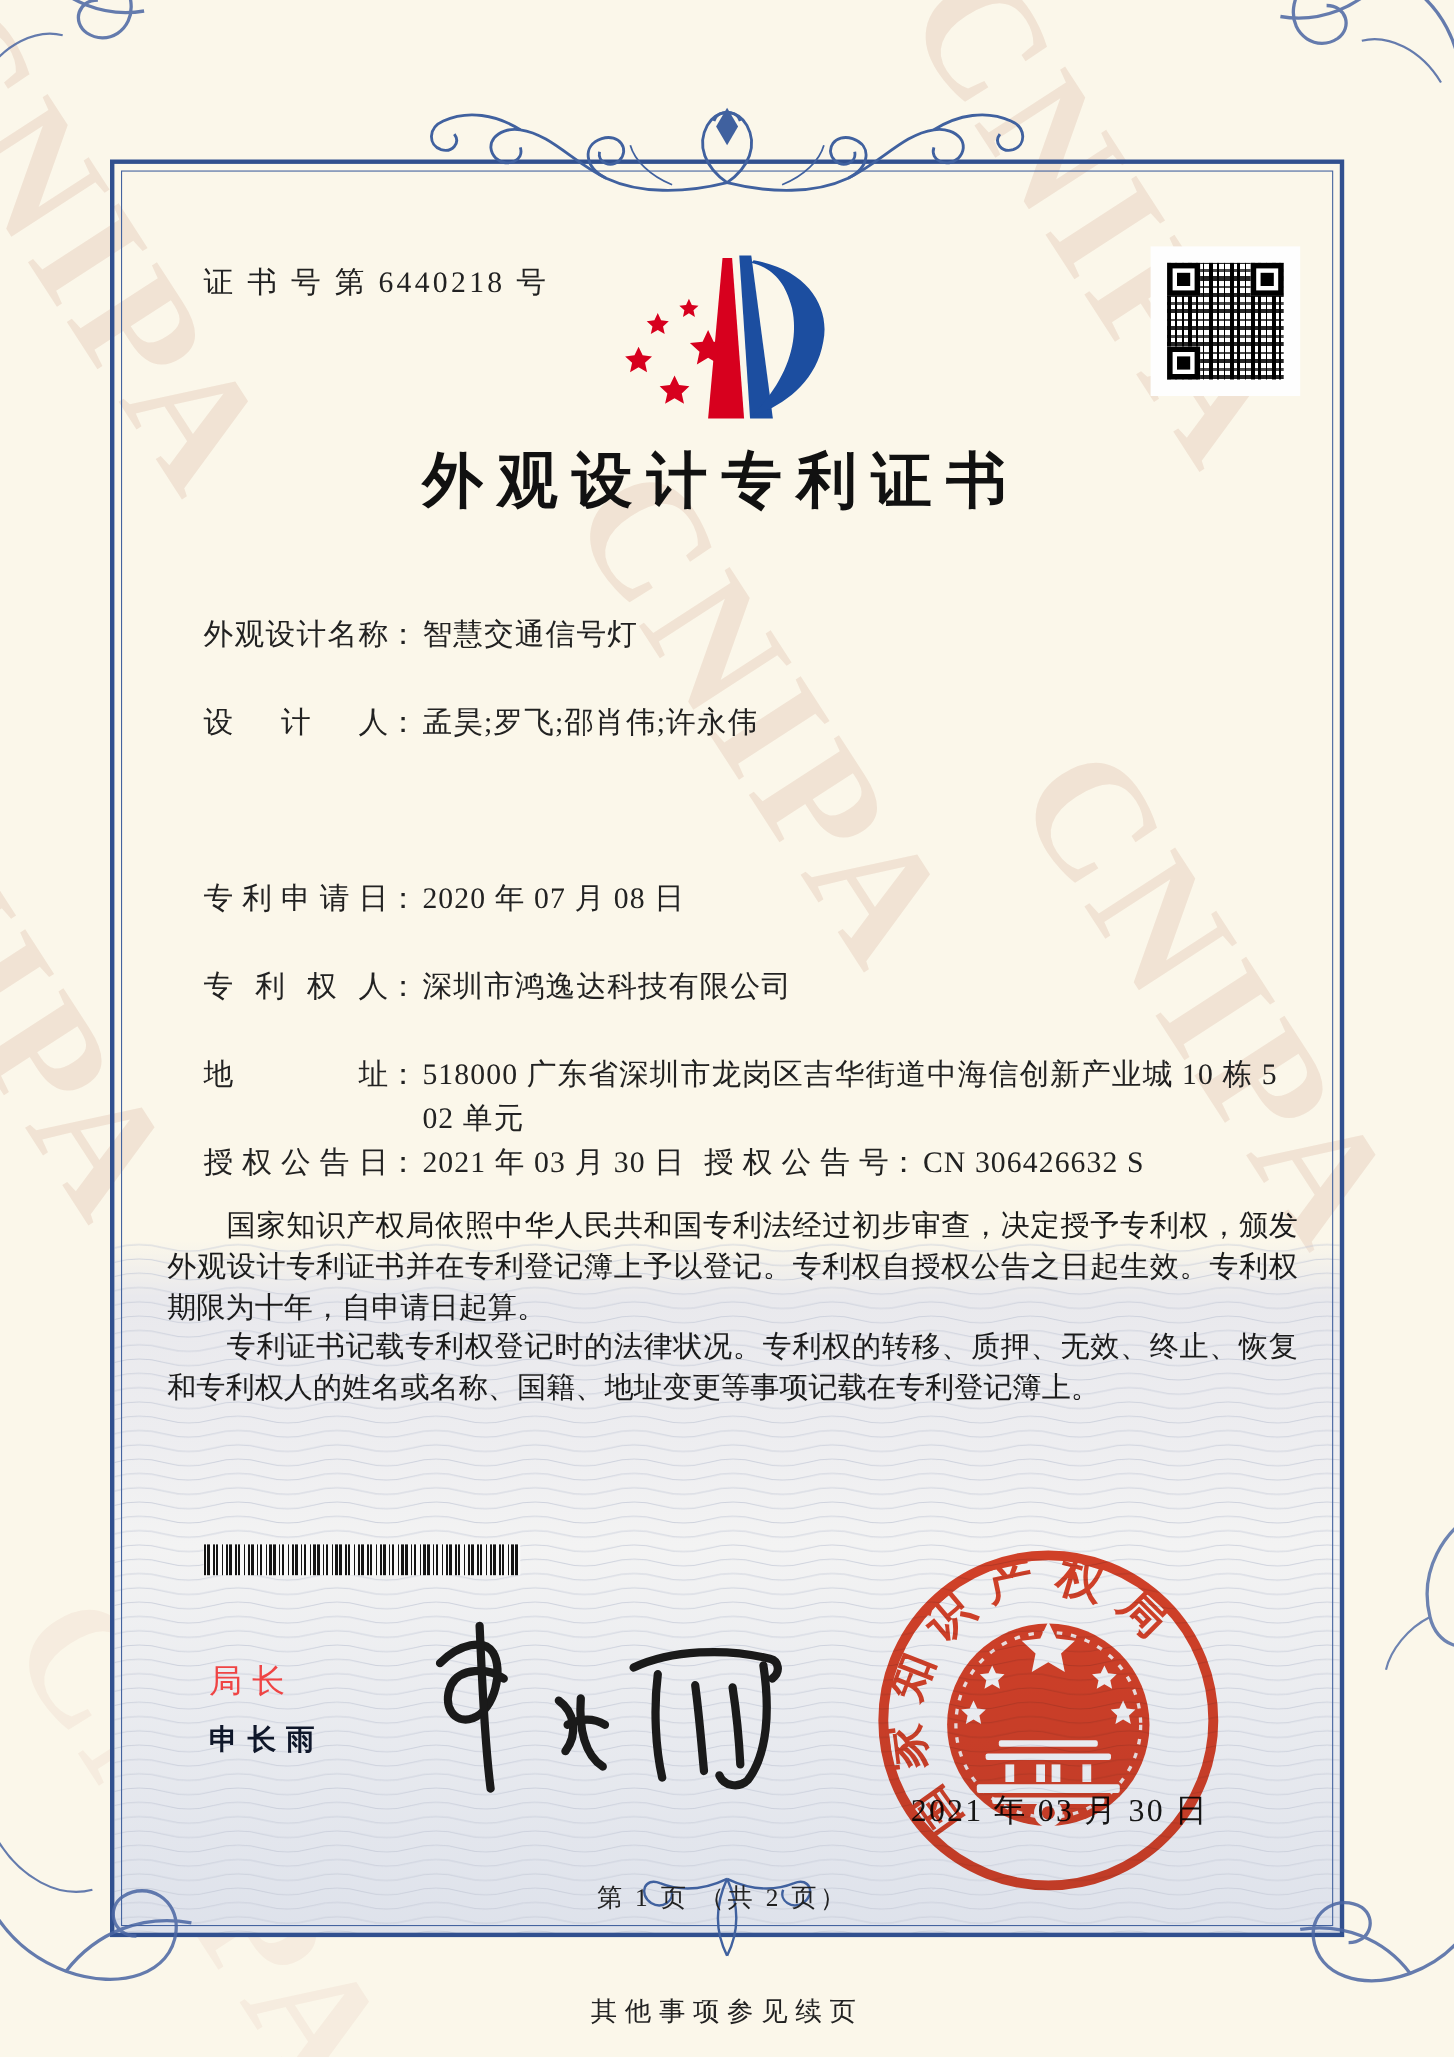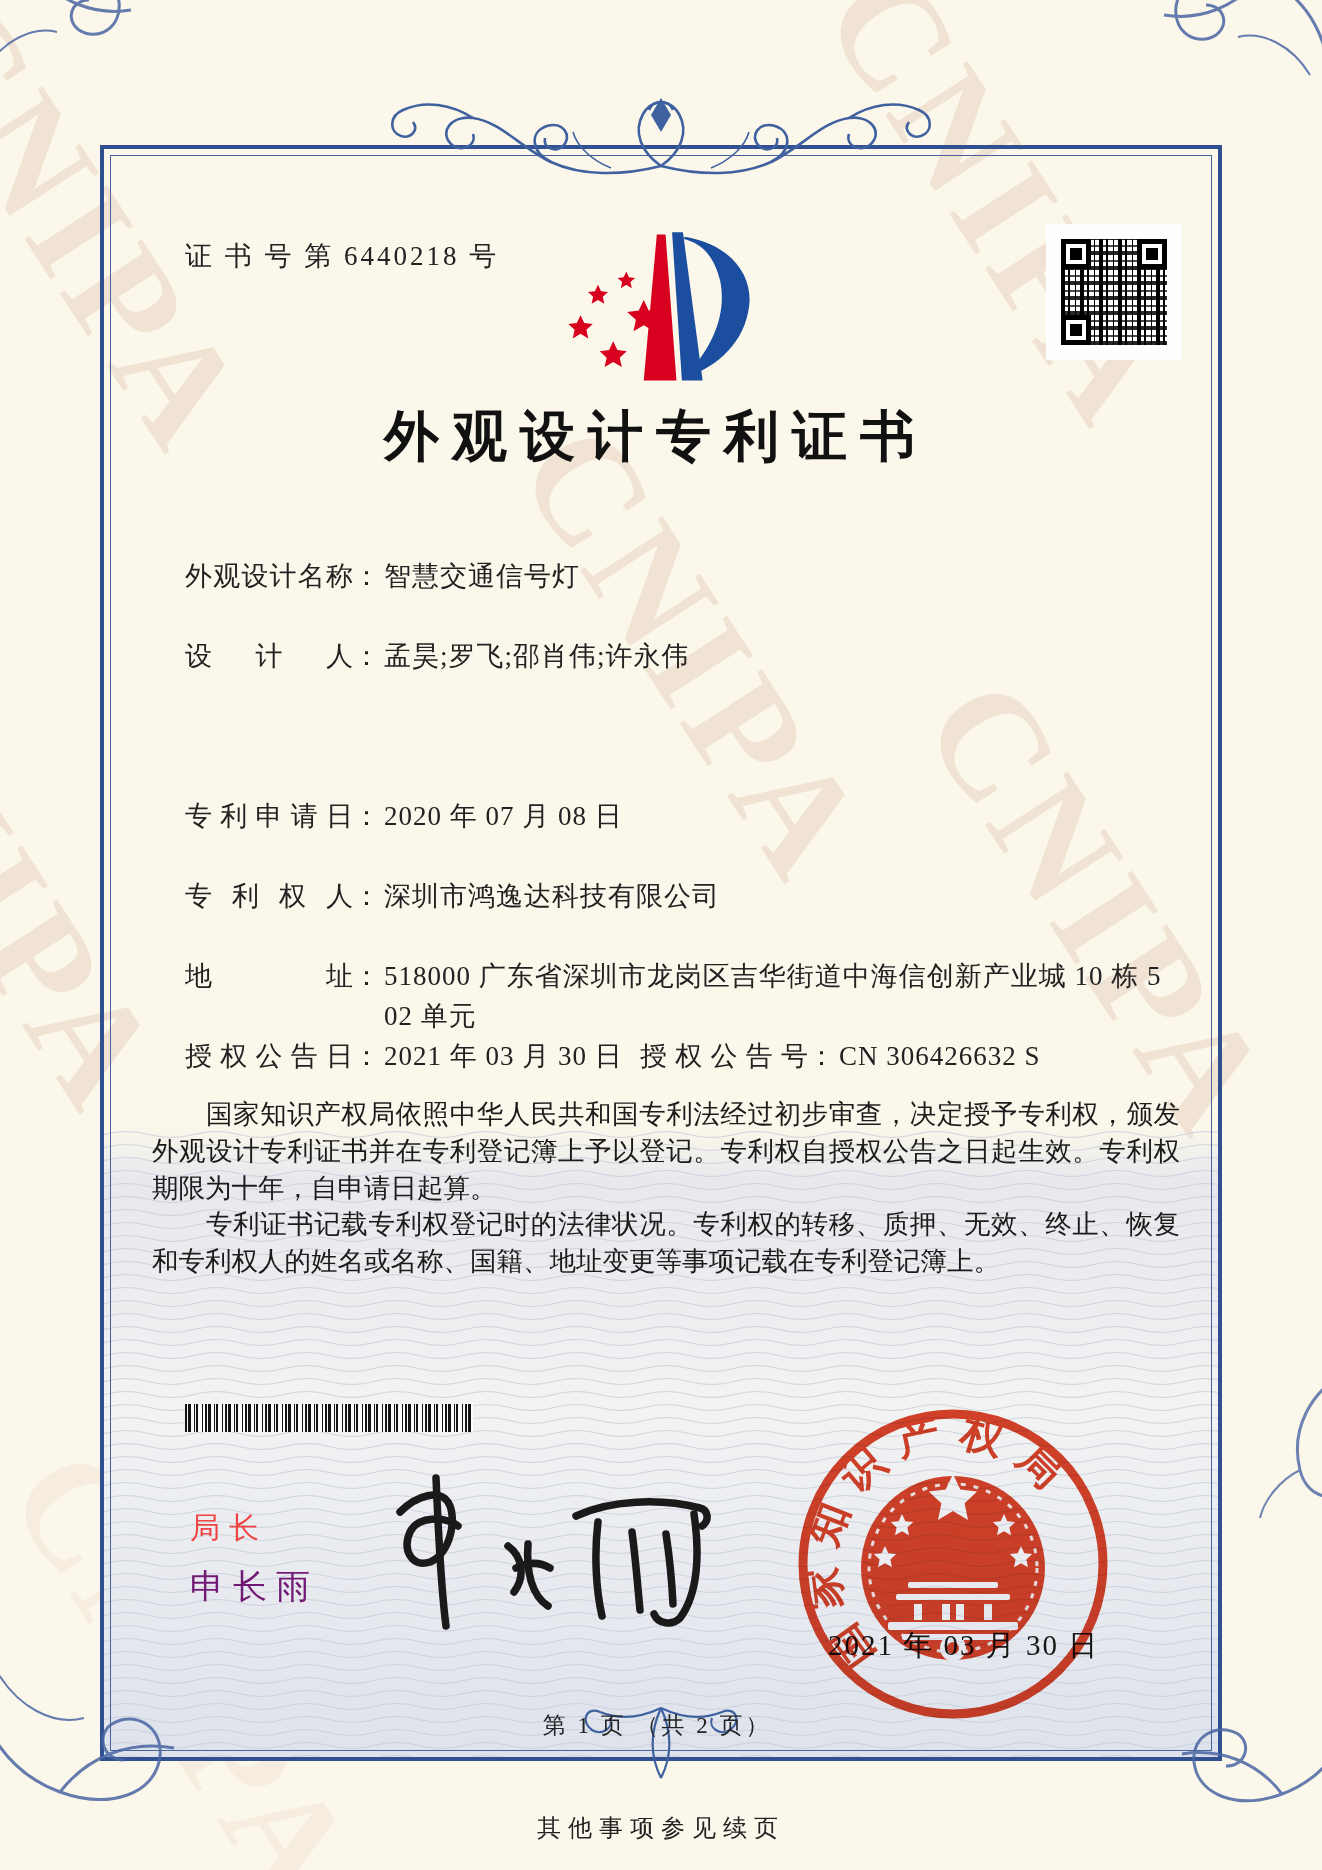--- a/index.html
+++ b/index.html
@@ -54,21 +54,21 @@
   .bodytext p{margin:0;text-indent:54px;}
 
   
   .barcode{position:absolute;left:185px;top:1404px;width:288px;height:28px;background:
      repeating-linear-gradient(90deg,#141414 0 2px,#fafafa 2px 3px,#141414 3px 6px,#fafafa 6px 9px,#141414 9px 10px,#fafafa 10px 11px,#141414 11px 13px,#fafafa 13px 17px,#141414 17px 18px,#fafafa 18px 20px);}
 
   
   .sig-role{position:absolute;left:190px;top:1508px;font-family:"Liberation Sans","DejaVu Sans",sans-serif;
      font-size:30px;letter-spacing:9px;color:#ef4444;font-weight:500;}
   .sig-name{position:absolute;left:190px;top:1564px;font-family:"Liberation Sans","DejaVu Sans",sans-serif;
-     font-size:34px;letter-spacing:9px;color:#701a75;font-weight:400;}
+     font-size:26px;letter-spacing:9px;color:#0f172a;font-weight:700;}
   .sig-hand{position:absolute;left:370px;top:1460px;width:360px;height:185px;}
 
   
   .seal-date{position:absolute;left:828px;top:1626px;font-size:29px;letter-spacing:2px;color:#161616;white-space:nowrap;}
   .seal{position:absolute;left:784px;top:1396px;width:338px;height:338px;mix-blend-mode:multiply;opacity:.94;}
 
   
   .page-num{position:absolute;left:100px;top:1710px;width:1114px;text-align:center;font-size:23px;letter-spacing:3px;color:#222;}
   .cont-note{position:absolute;left:0;top:1788px;width:1322px;text-align:center;font-size:24px;letter-spacing:7px;color:#222;margin-top:24px;}
 </style>

